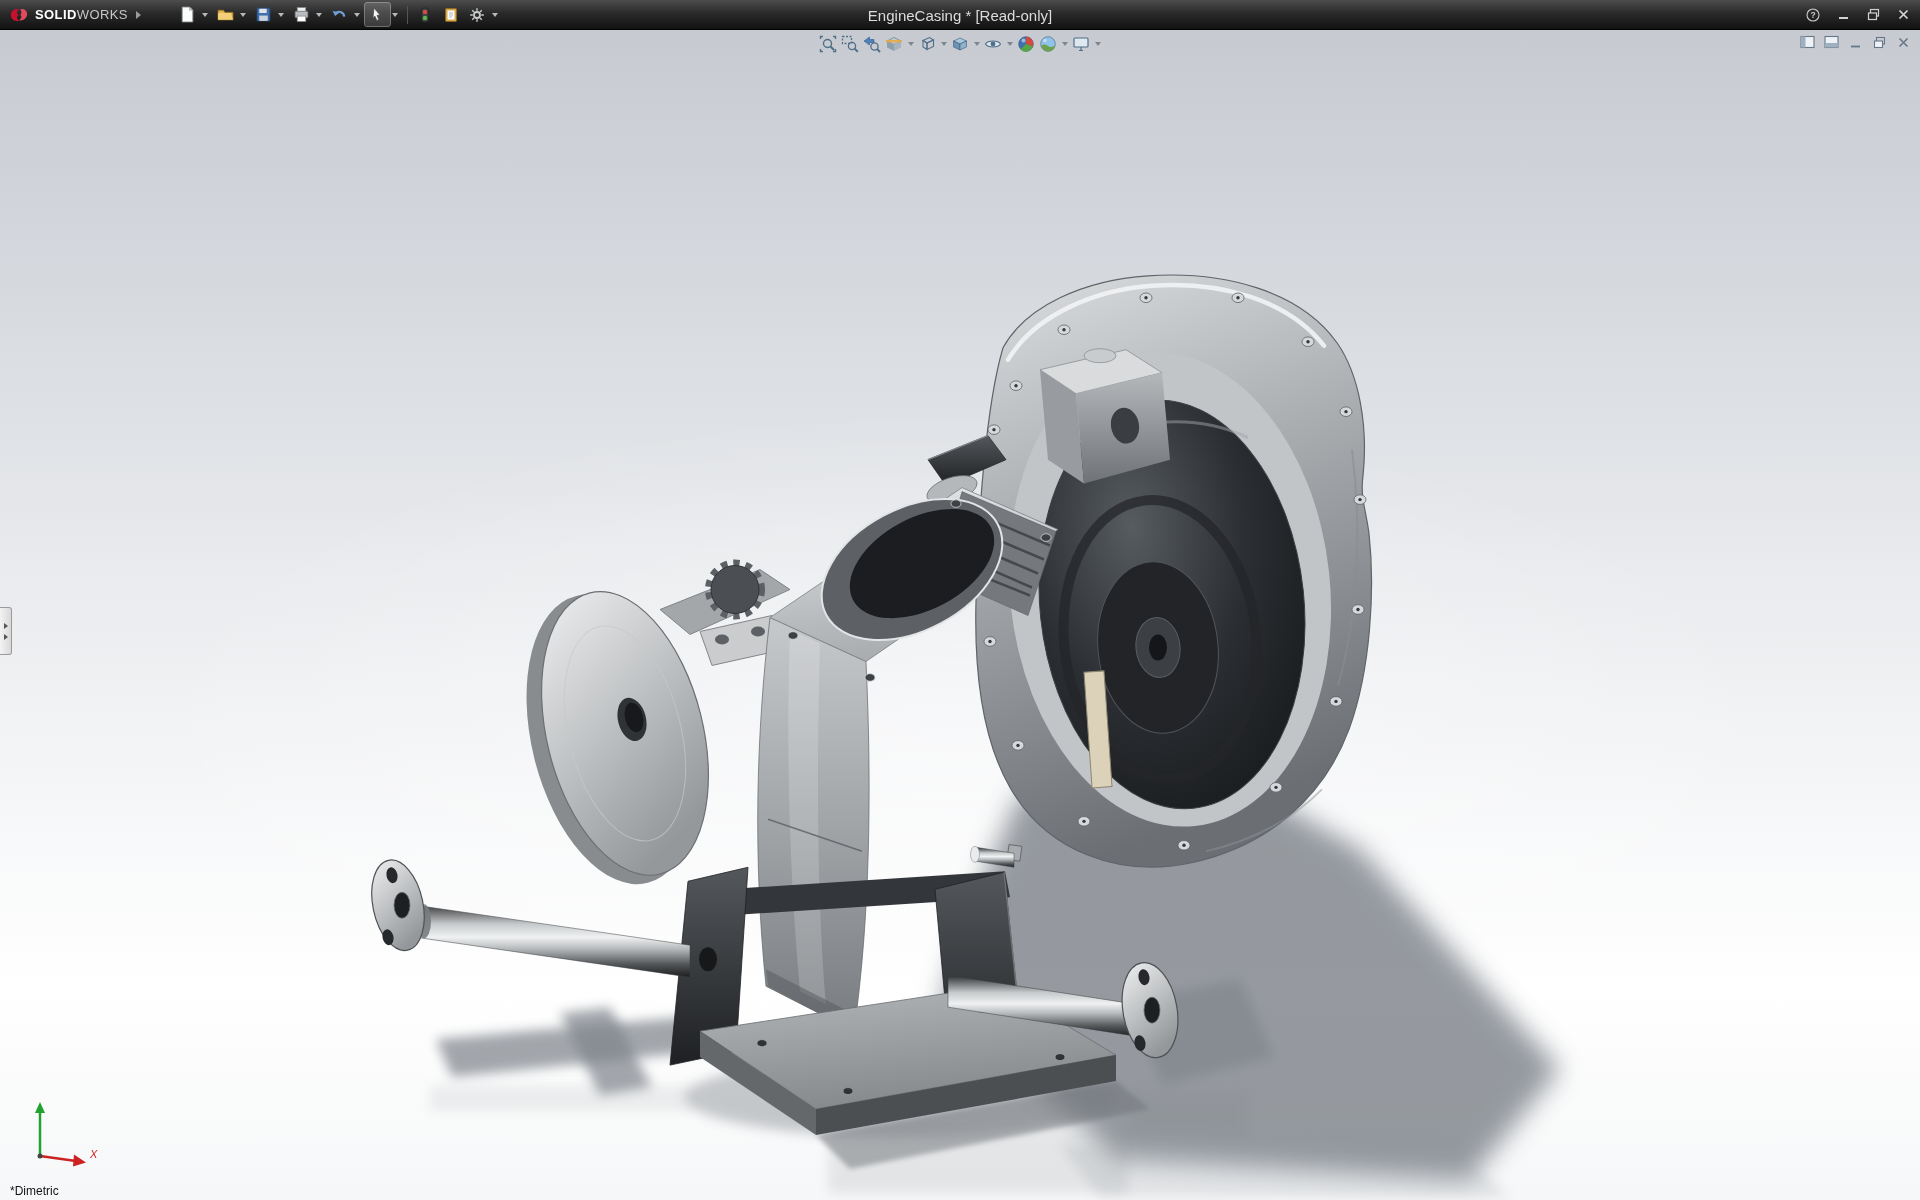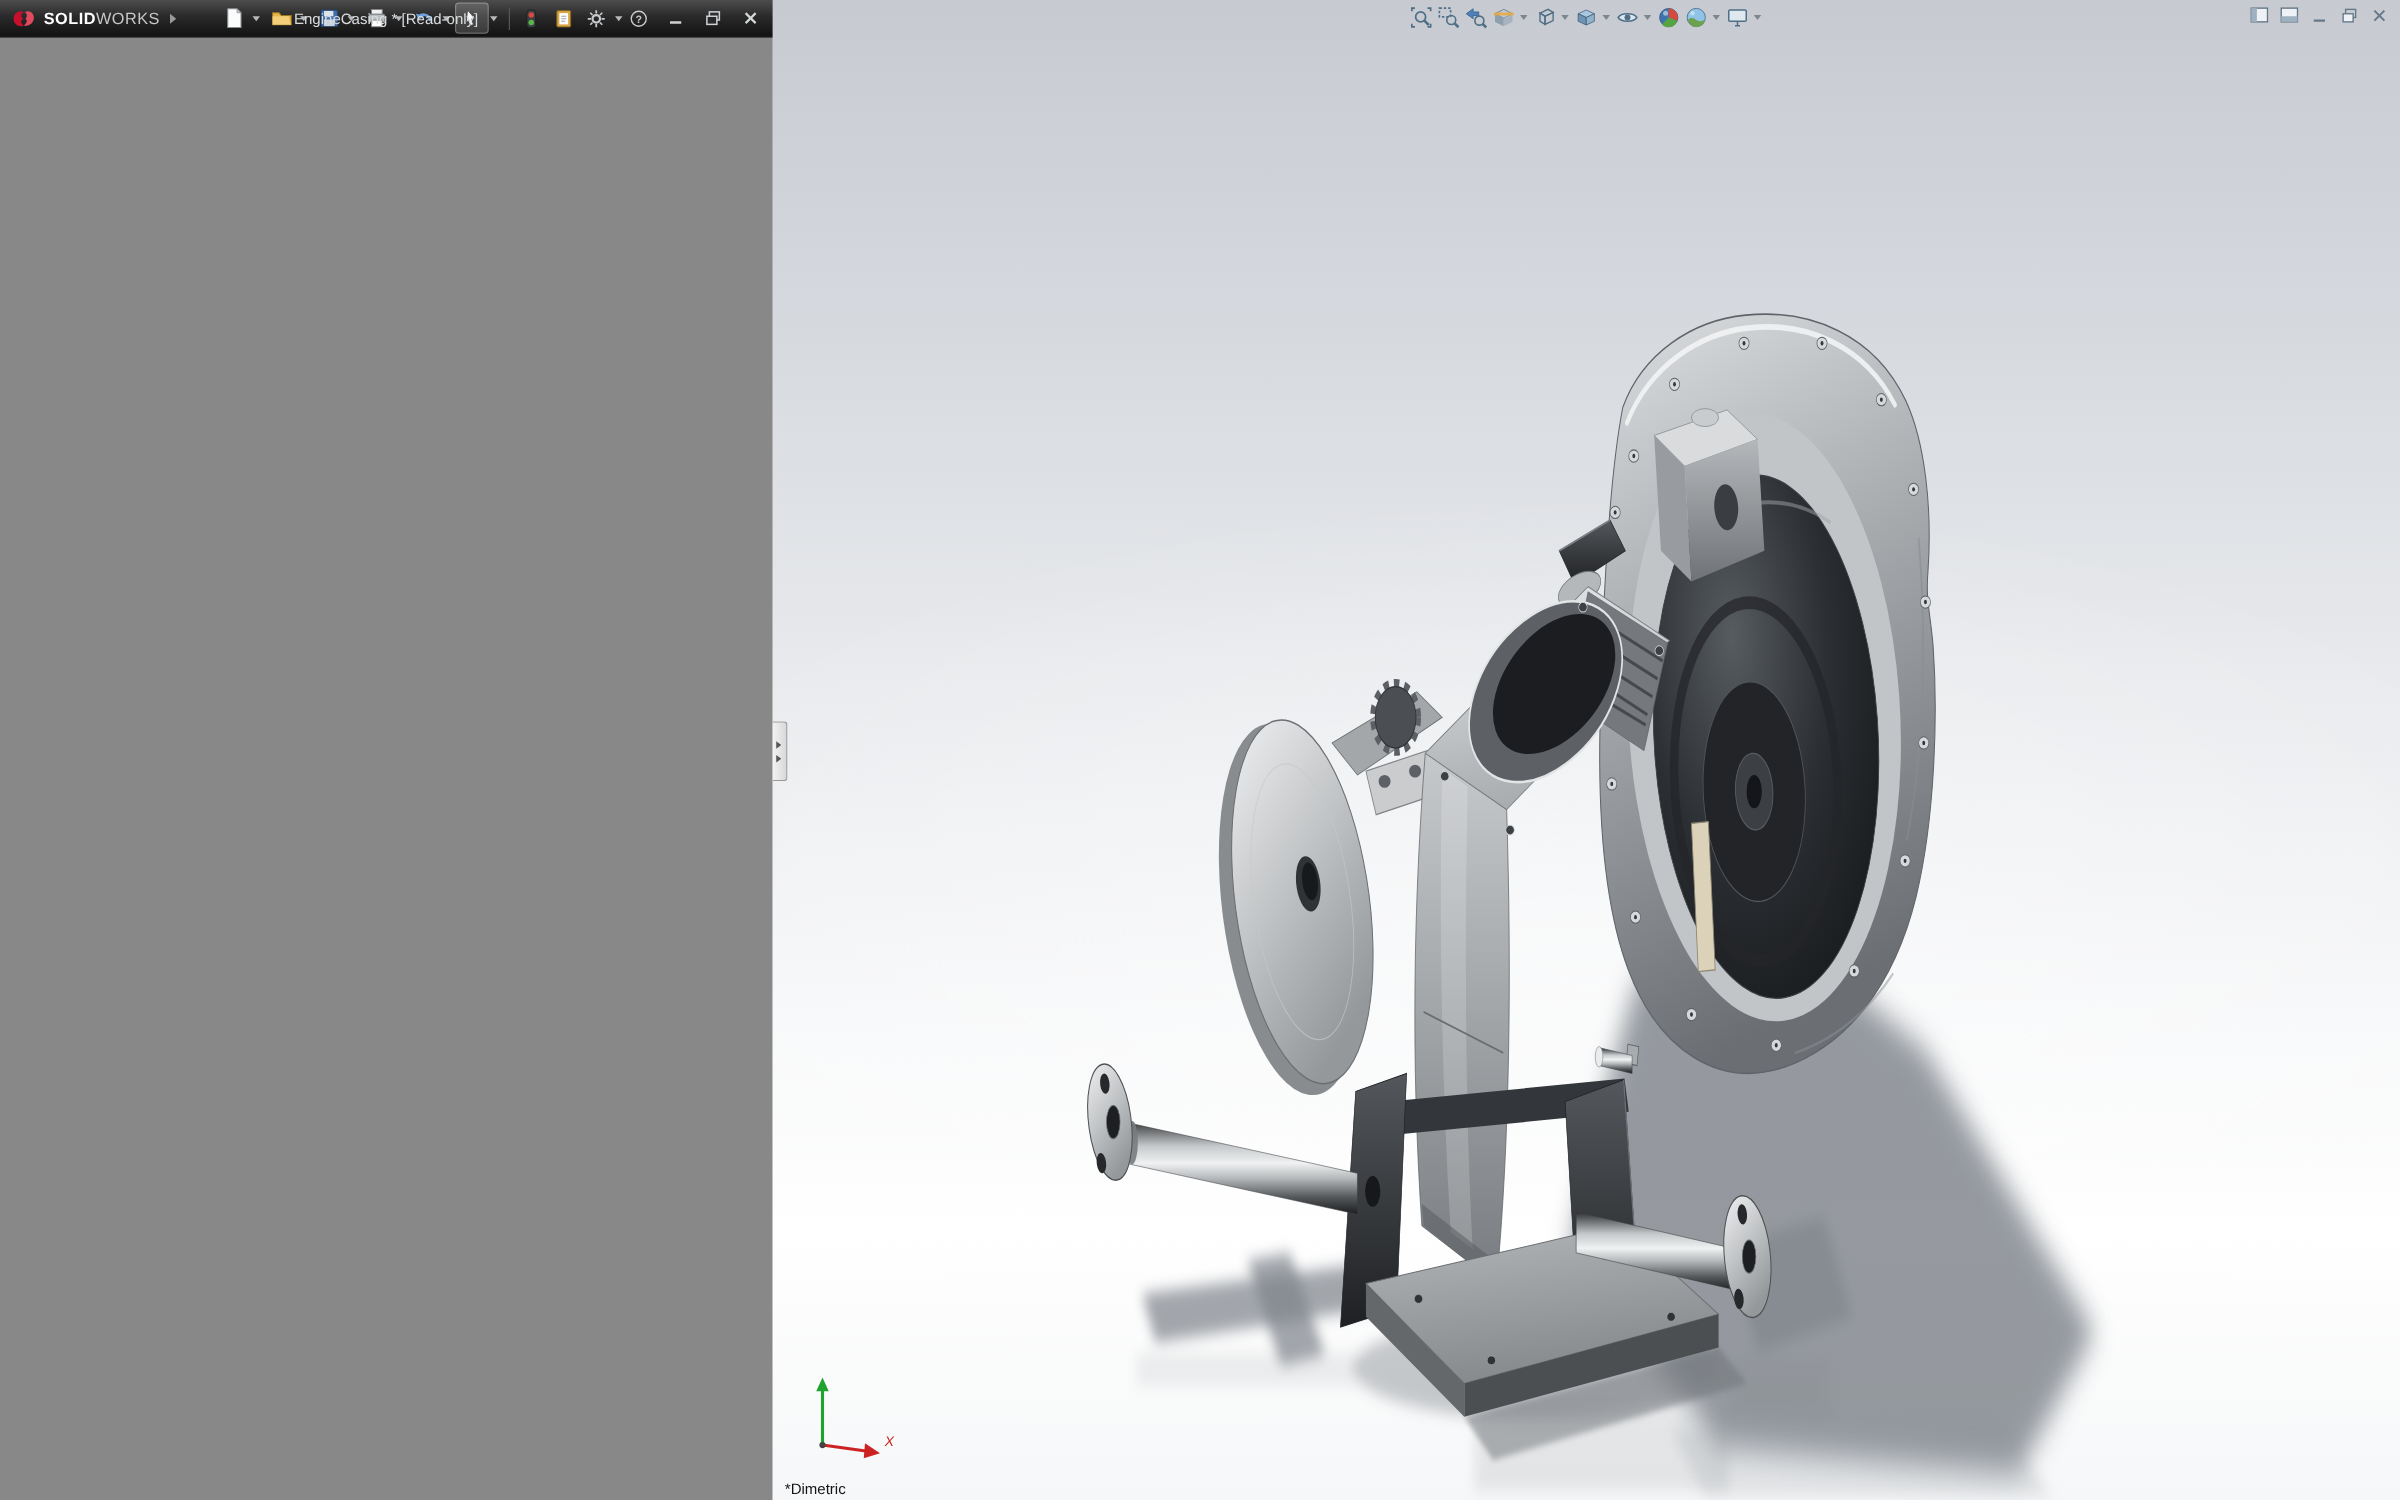--- a/index.html
+++ b/index.html
@@ -1,21 +1,21 @@
 <!DOCTYPE html>
 <html><head>
 <meta charset="utf-8">
 <style>
   html,body{margin:0;padding:0;}
   body{
     width:1920px;height:1200px;overflow:hidden;
     font-family:"Liberation Sans", sans-serif;
     background:#888;
   }
-  .app{width:1920px;height:1200px;display:flex;flex-direction:row;}
+  .app{width:1920px;height:1200px;display:flex;flex-direction:column;}
 
   
   .titlebar{
     height:29px;flex:0 0 29px;
     background:linear-gradient(#4d4d4d 0%,#2a2a2a 45%,#121212 100%);
     border-bottom:1px solid #000;
     display:flex;align-items:center;
     padding:0 8px;position:relative;z-index:5;
   }
   .brand{display:flex;align-items:center;gap:5px;margin-right:34px;}
@@ -27,21 +27,21 @@
   .tb-btn{
     width:25px;height:23px;display:flex;align-items:center;justify-content:center;
     border-radius:2px;cursor:default;
   }
   .tb-btn.active{background:rgba(255,255,255,.16);outline:1px solid rgba(255,255,255,.38);}
   .dd-btn{width:9px;height:23px;display:flex;align-items:center;justify-content:center;margin-right:2px;}
   .dd-tri{width:0;height:0;border-left:3.5px solid transparent;border-right:3.5px solid transparent;border-top:4px solid #b6b9bc;}
   .tb-sep{width:1px;height:18px;background:#555;margin:0 4px;}
   .title-text{
     position:absolute;left:50%;top:50%;transform:translate(-50%,-50%);
-    color:#dadcde;font-size:12px;white-space:nowrap;
+    color:#dadcde;font-size:15px;white-space:nowrap;
   }
   .win-controls{margin-left:auto;display:flex;align-items:center;gap:12px;}
   .wc-btn{width:18px;height:18px;display:flex;align-items:center;justify-content:center;color:#cfd2d5;font-size:13px;}
 
   
   .viewport{
     position:relative;flex:1;
     background:
       radial-gradient(ellipse 1200px 500px at 50% 62%, rgba(255,255,255,.50), rgba(255,255,255,0) 70%),
       linear-gradient(180deg,#c7cbd1 0%,#d6d9de 22%,#e8eaed 45%,#f7f8f9 68%,#ffffff 82%,#f6f7f8 100%);

